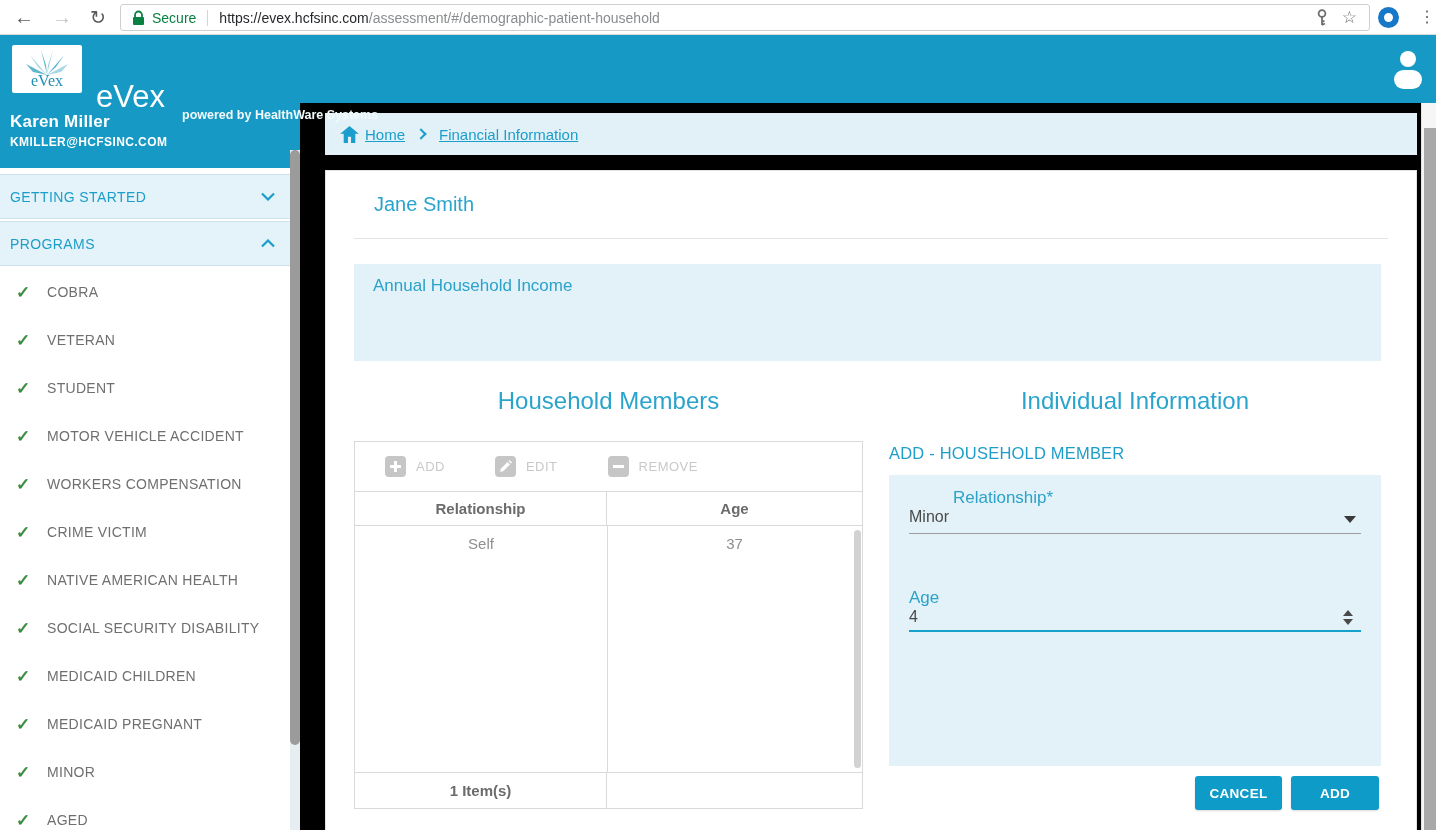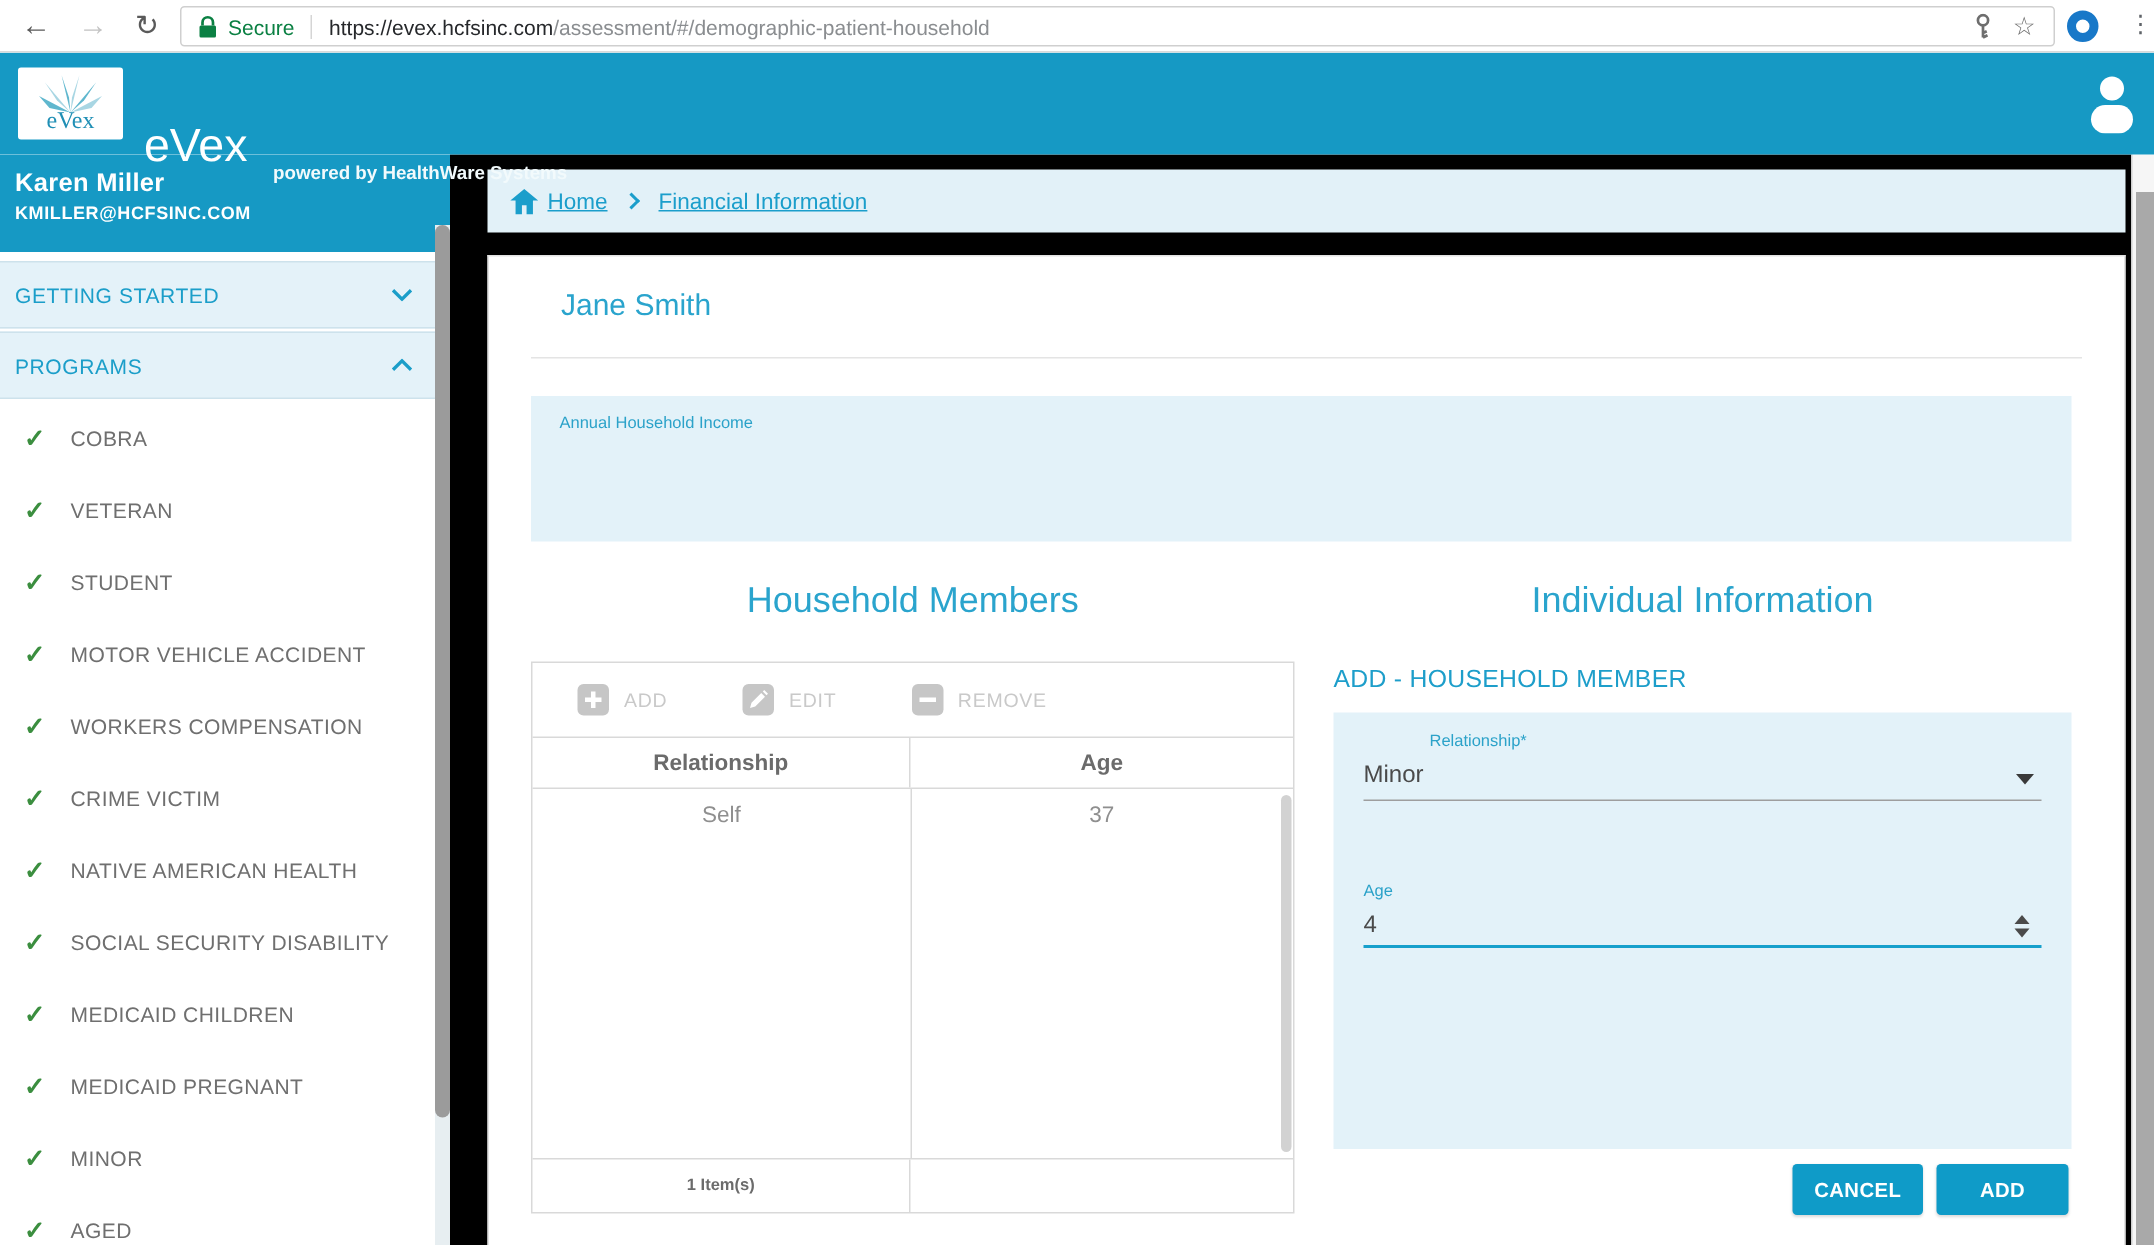--- a/index.html
+++ b/index.html
@@ -60,21 +60,21 @@
     display:flex; align-items:center; padding-left:15px; font-size:15px; }
   .crumb-link { color:#1B9ECB; text-decoration:underline; cursor:pointer; }
   .home-ico { display:inline-flex; margin-right:6px; }
   .crumb-sep { width:8px; height:8px; border-top:2px solid #1B9ECB; border-right:2px solid #1B9ECB;
     transform:rotate(45deg); margin:0 14px 0 12px; }
   .card { position:absolute; left:25px; top:67px; width:1092px; height:663px; background:#fff;
     border:1px solid #E2E2E2; border-bottom:none; }
   .patient-name { position:absolute; left:28px; top:22px; font-size:20px; color:#2AA4CD;margin-left:20px; }
   .card-divider { position:absolute; left:28px; right:28px; top:67px; border-top:1px solid #E4E4E4; }
   .income-panel { position:absolute; left:28px; top:93px; width:1027px; height:97px; background:#E3F2F9; }
-  .field-label { font-size:11px; color:#2BA2C9; }
+  .field-label { font-size:17px; color:#2BA2C9; }
   .income-label { position:absolute; left:19px; top:12px; }
   .income-input { position:absolute; left:19px; top:29px; width:989px; height:28px; background:transparent;
     border:none; border-bottom:1px solid #BEBEBE; font-family:"Liberation Sans",sans-serif;
     font-size:16px; color:#4F4F4F; outline:none; }
   .col-title { position:absolute; top:216px; font-size:24px; color:#2AA4CD; text-align:center; }
   .hm-title { left:28px; width:509px; }
   .ii-title { left:563px; width:492px; }
   
   .hm-table { position:absolute; left:28px; top:270px; width:509px; height:368px; border:1px solid #D9D9D9; }
   .hm-toolbar { height:50px; display:flex; align-items:center; padding-left:30px; border-bottom:1px solid #D9D9D9; }
@@ -85,21 +85,21 @@
   .hm-head-cell { font-size:15px; font-weight:bold; color:#6B6B6B; text-align:center; line-height:33px; }
   .cell-rel { width:252px; border-right:1px solid #D9D9D9; }
   .cell-age { flex:1; }
   .hm-body { position:relative; height:246px; }
   .hm-row { height:36px; display:flex; }
   .hm-cell { font-size:15px; color:#8F8F8F; text-align:center; line-height:36px; }
   .hm-body-divider { position:absolute; left:252px; top:0; bottom:0; border-left:1px solid #D9D9D9; }
   .hm-scrollbar { position:absolute; right:1px; top:4px; width:7px; height:238px; background:#D2D2D2; border-radius:4px; }
   .hm-footer { height:36px; display:flex; border-top:1px solid #D9D9D9; }
   .hm-footer-cell { width:252px; border-right:1px solid #D9D9D9; text-align:center;
-    font-size:11px; font-weight:bold; color:#6B6B6B; line-height:35px; }
+    font-size:15px; font-weight:bold; color:#6B6B6B; line-height:35px; }
   
   .ii-subtitle { position:absolute; left:563px; top:273px; font-size:16.5px; color:#1D9ECA; letter-spacing:.2px; }
   .form-panel { position:absolute; left:563px; top:304px; width:492px; height:291px; background:#E3F2F9; }
   .rel-label { position:absolute; left:20px; top:13px;margin-left:44px; }
   .rel-select { position:absolute; left:20px; top:30px; width:452px; height:29px;
     border-bottom:1px solid #9E9E9E; font-size:16px; color:#4A4A4A; cursor:pointer; }
   .rel-value { position:absolute; left:0; top:3px; }
   .select-arrow { position:absolute; right:5px; top:11px; width:0; height:0;
     border-left:6px solid transparent; border-right:6px solid transparent; border-top:7px solid #3A3A3A; }
   .age-label { position:absolute; left:20px; top:113px; }

